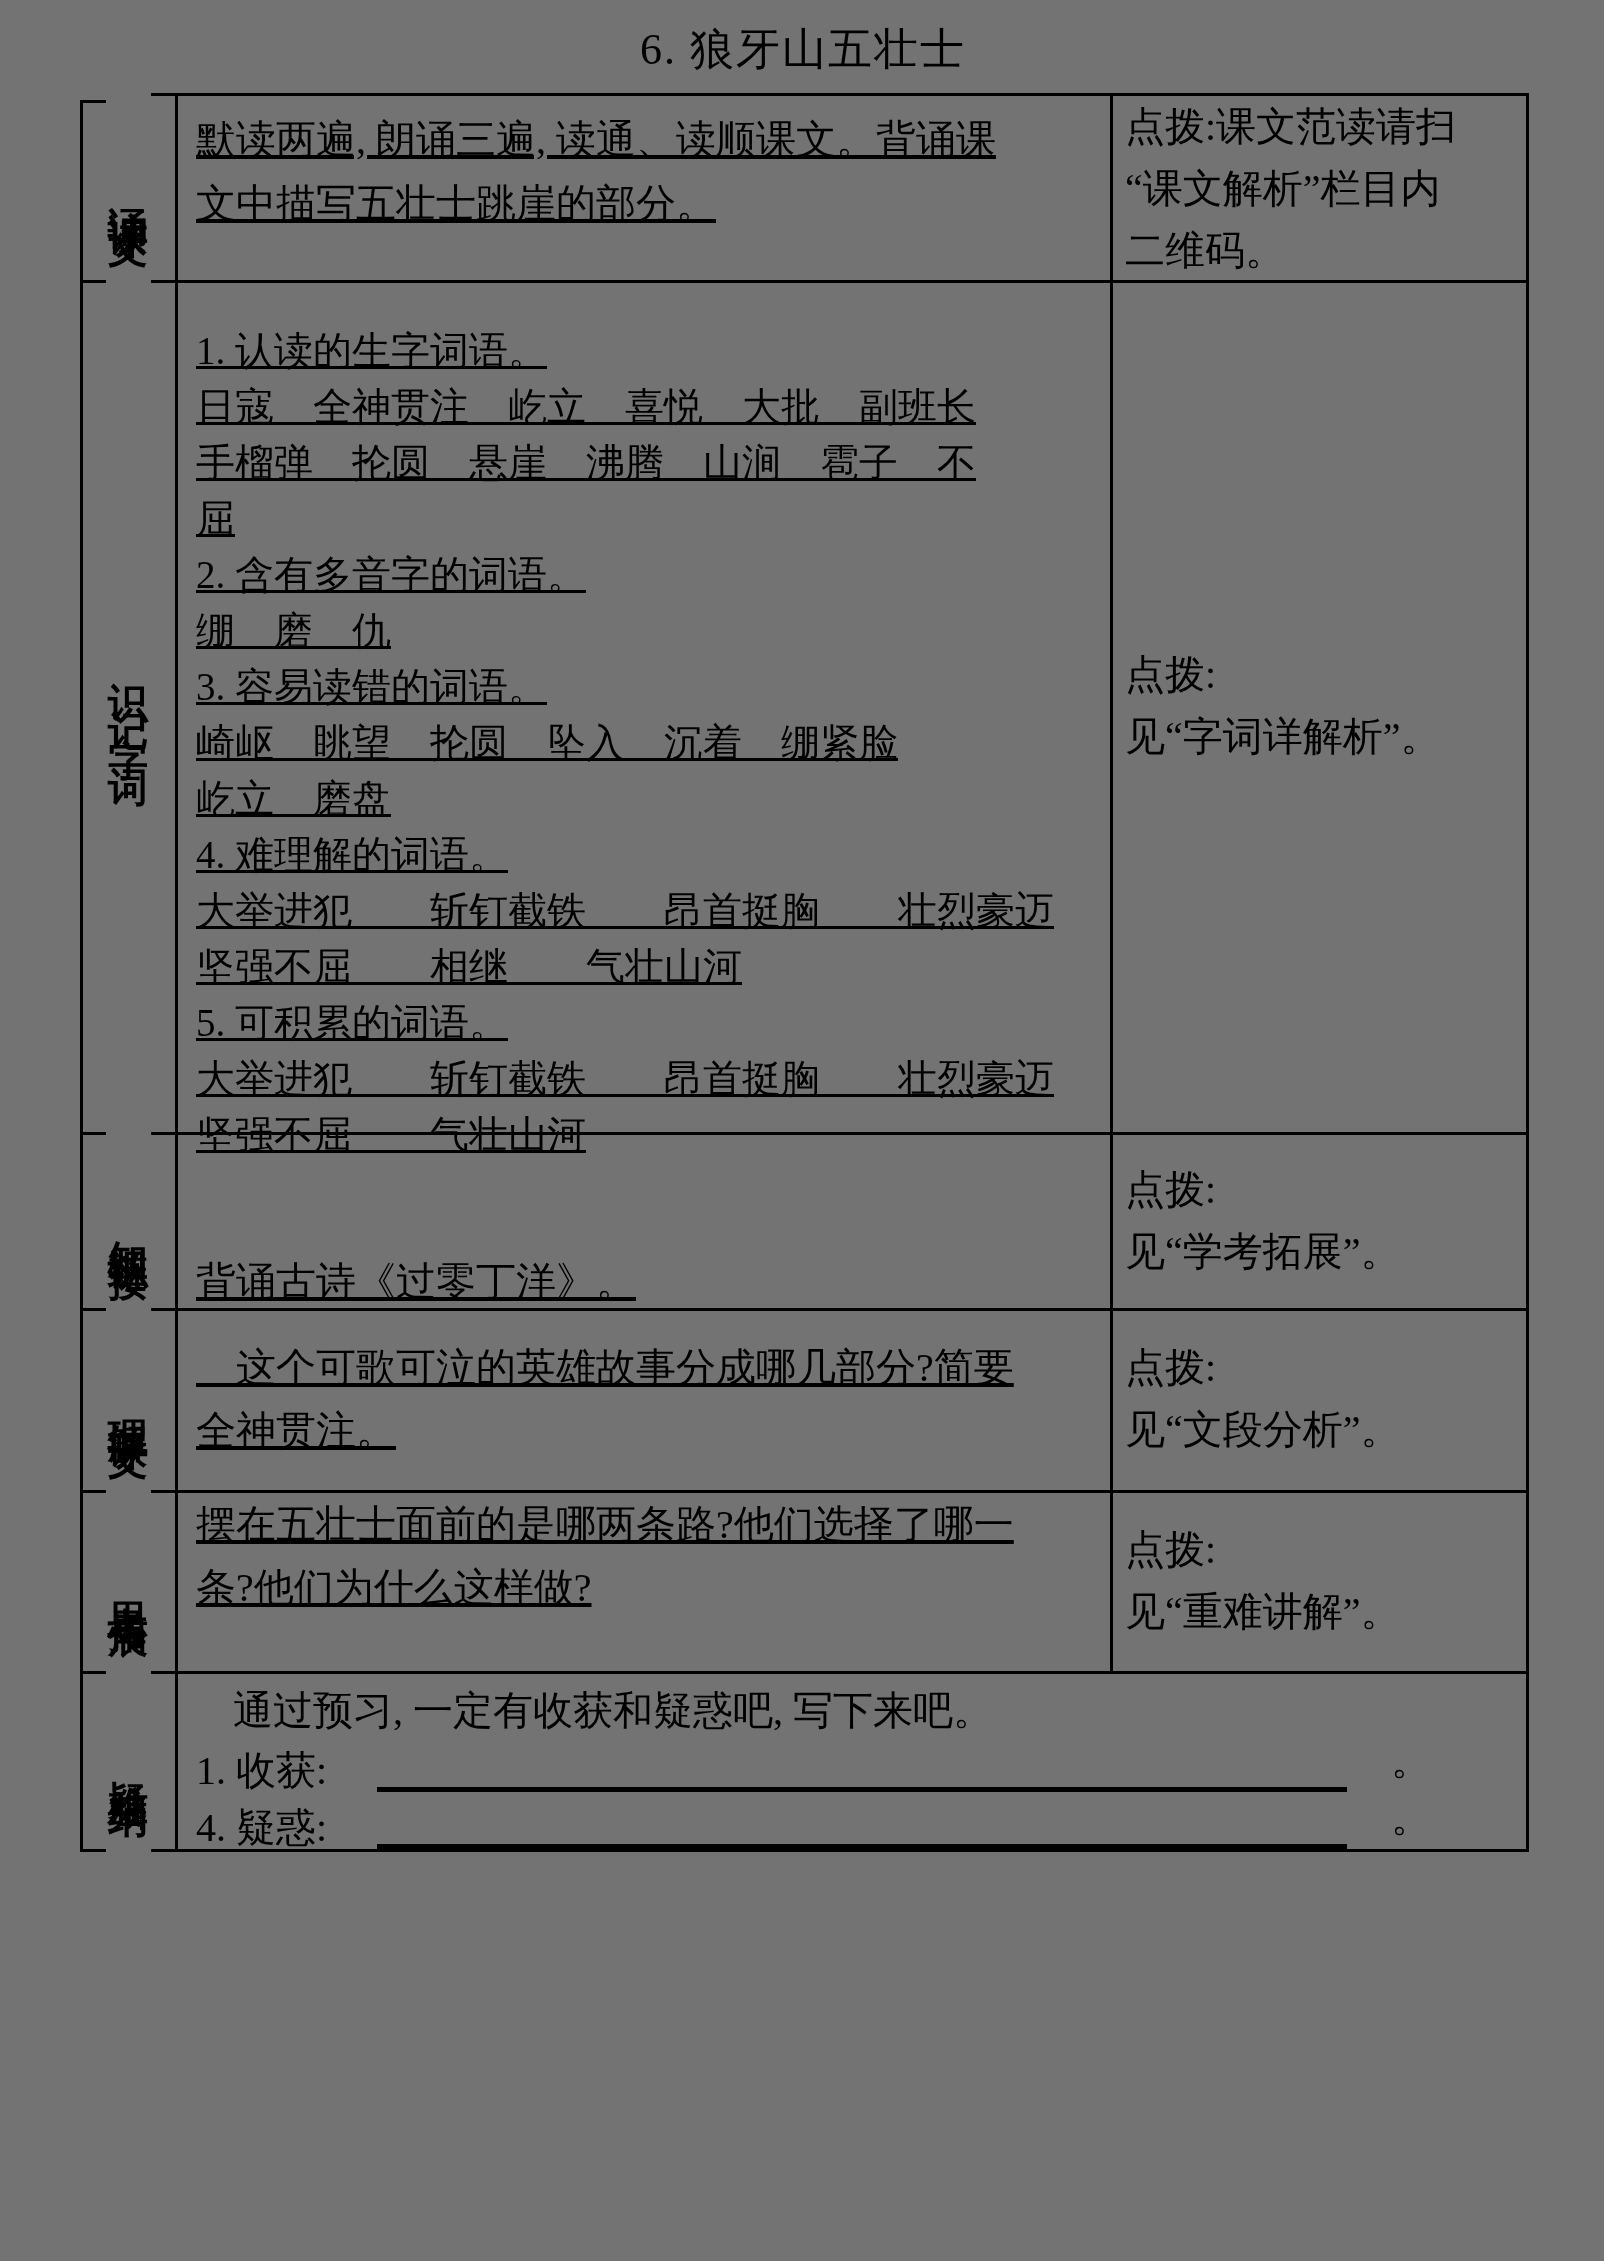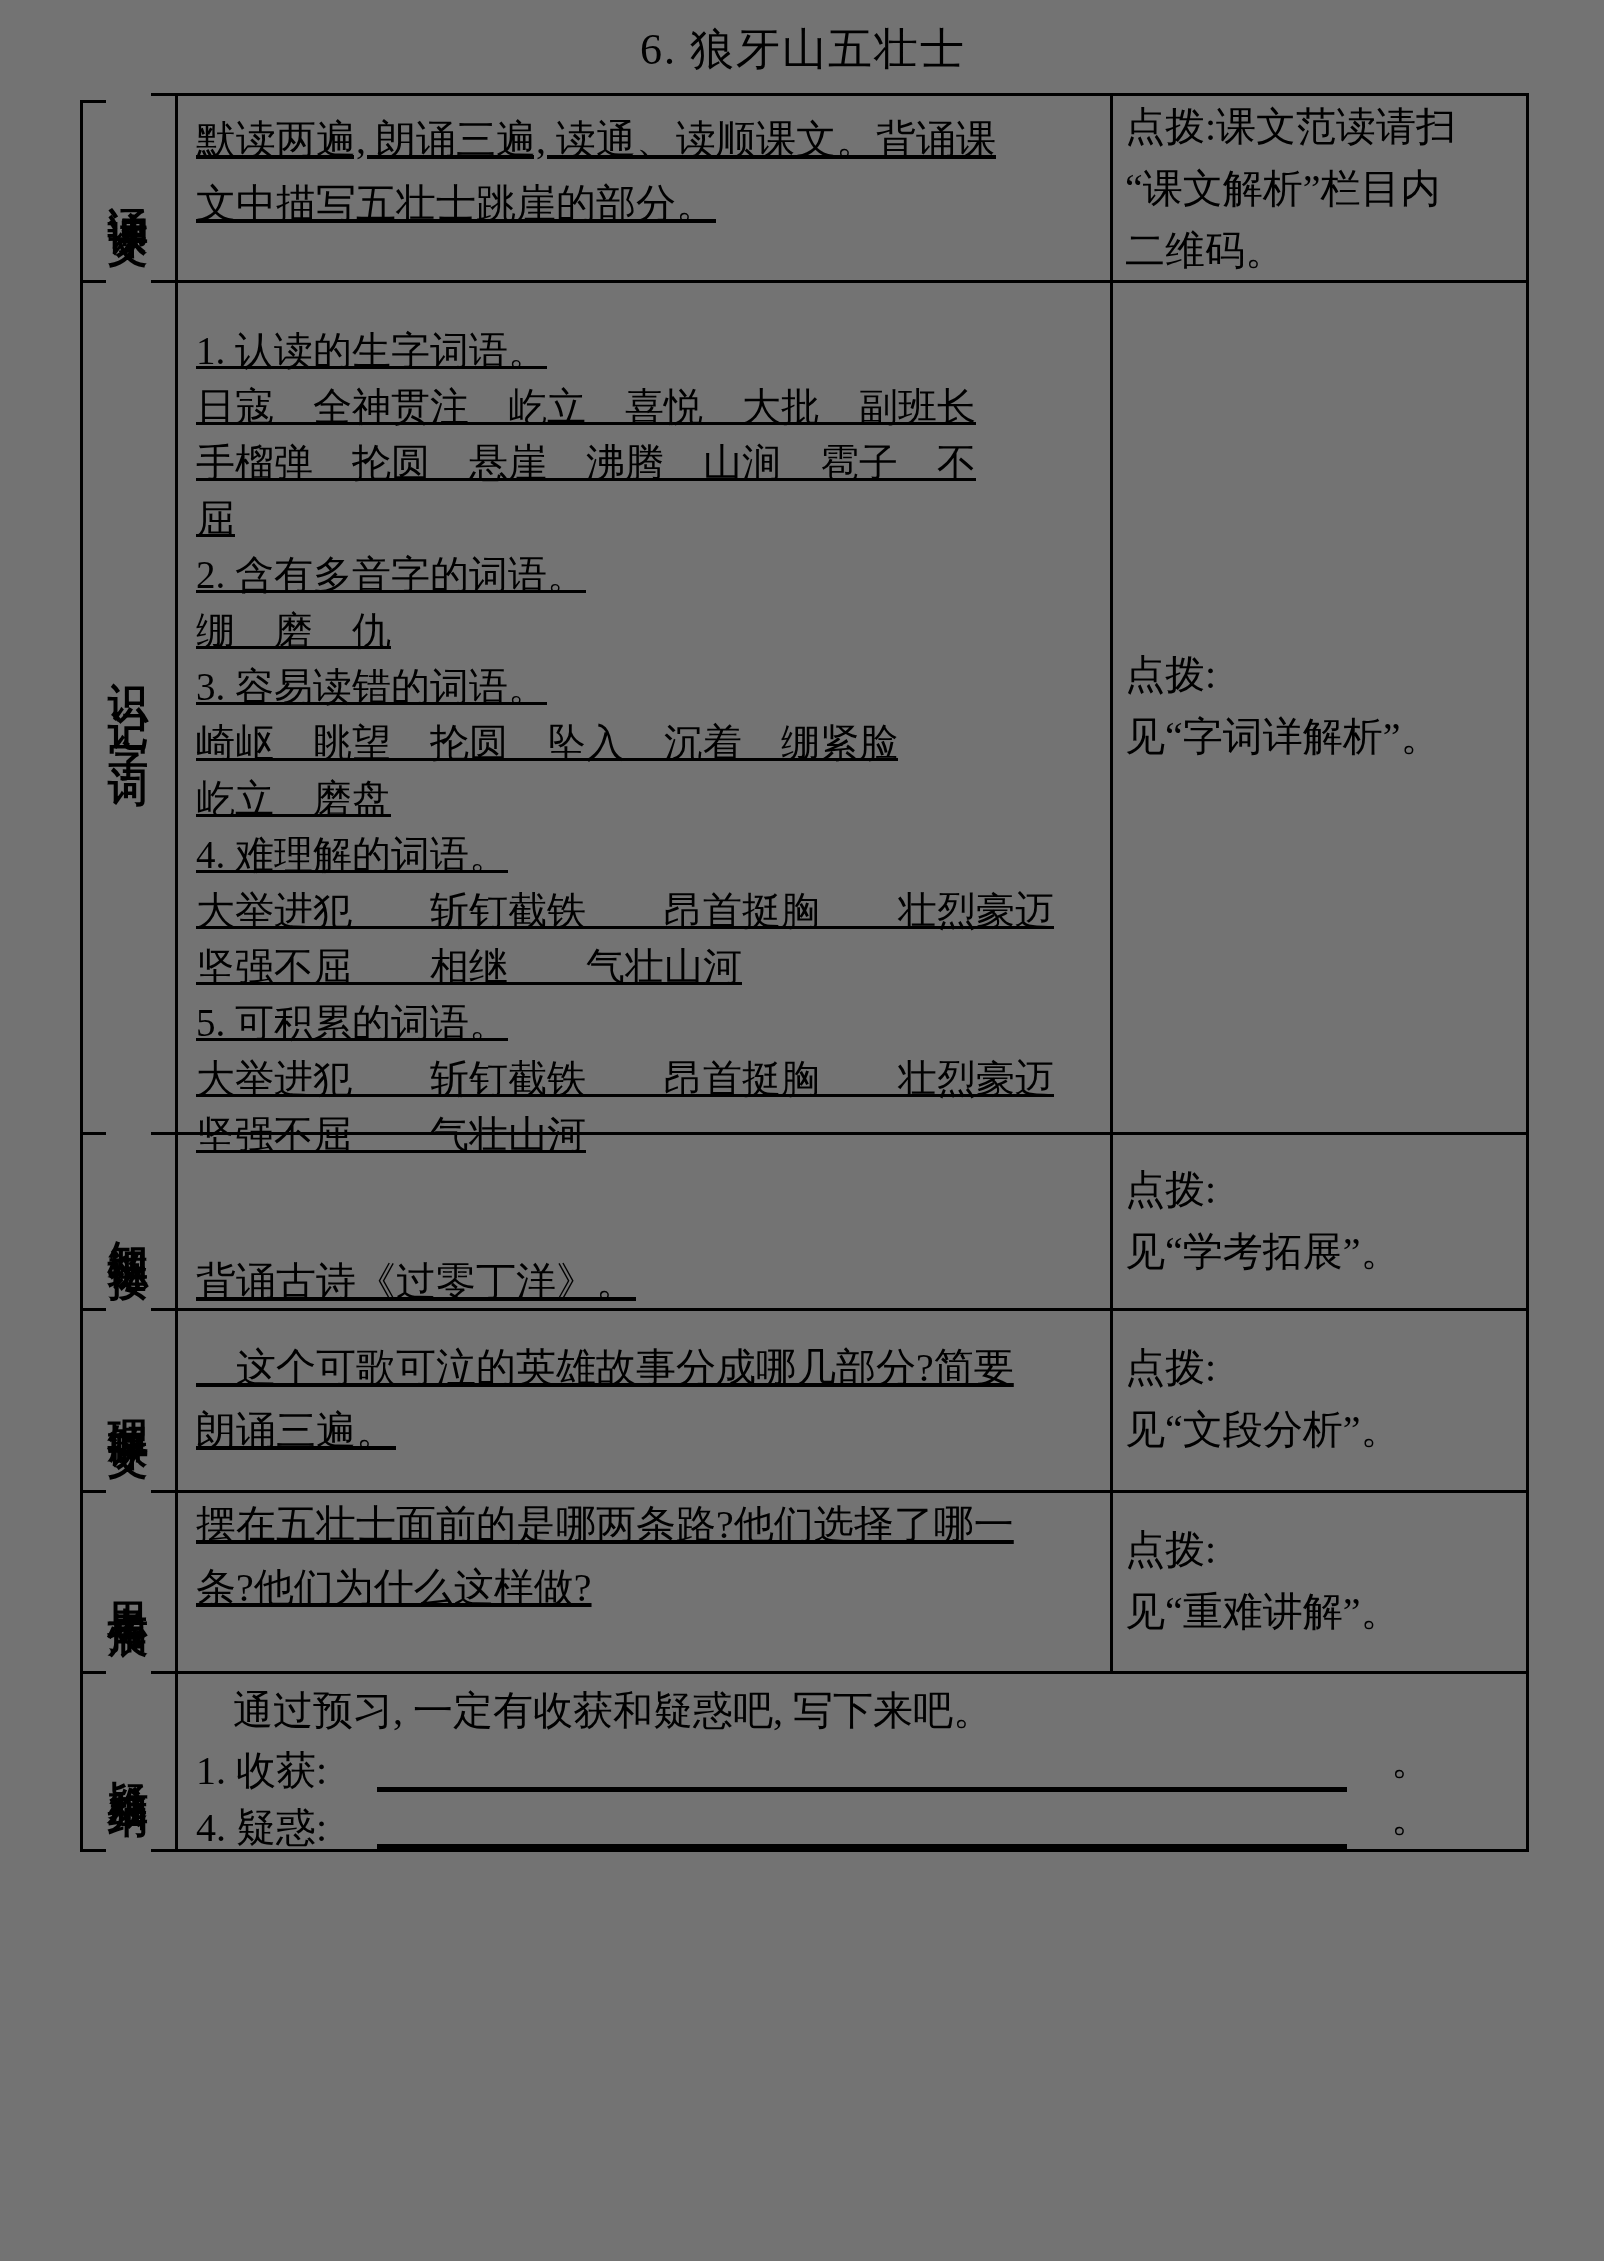--- a/index.html
+++ b/index.html
@@ -133,21 +133,21 @@
 崎岖　眺望　抡圆　坠入　沉着　绷紧脸
 屹立　磨盘
 4. 难理解的词语。
 大举进犯　　斩钉截铁　　昂首挺胸　　壮烈豪迈
 坚强不屈　　相继　　气壮山河
 5. 可积累的词语。
 大举进犯　　斩钉截铁　　昂首挺胸　　壮烈豪迈
 坚强不屈　　气壮山河</div>
   <div class="content cnt-r3"><span>背诵古诗《过零丁洋》。</span></div>
   <div class="content cnt-r4"><span>　这个可歌可泣的英雄故事分成哪几部分?简要
-朗诵三遍。</span></div>
+全神贯注。</span></div>
   <div class="content cnt-r5"><span>摆在五壮士面前的是哪两条路?他们选择了哪一
 条?他们为什么这样做?</span></div>
 
   <div class="tip tip-r1"><span>点拨:课文范读请扫
 “课文解析”栏目内
 二维码。</span></div>
   <div class="tip tip-r2"><span>点拨:
 见“字词详解析”。</span></div>
   <div class="tip tip-r3"><span>点拨:
 见“学考拓展”。</span></div>

